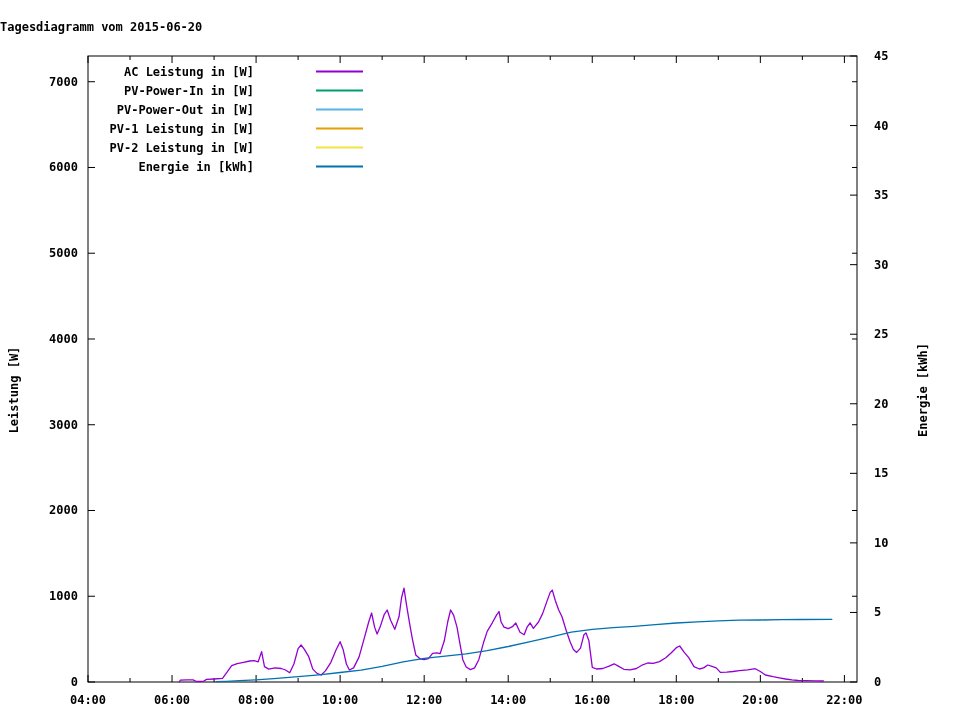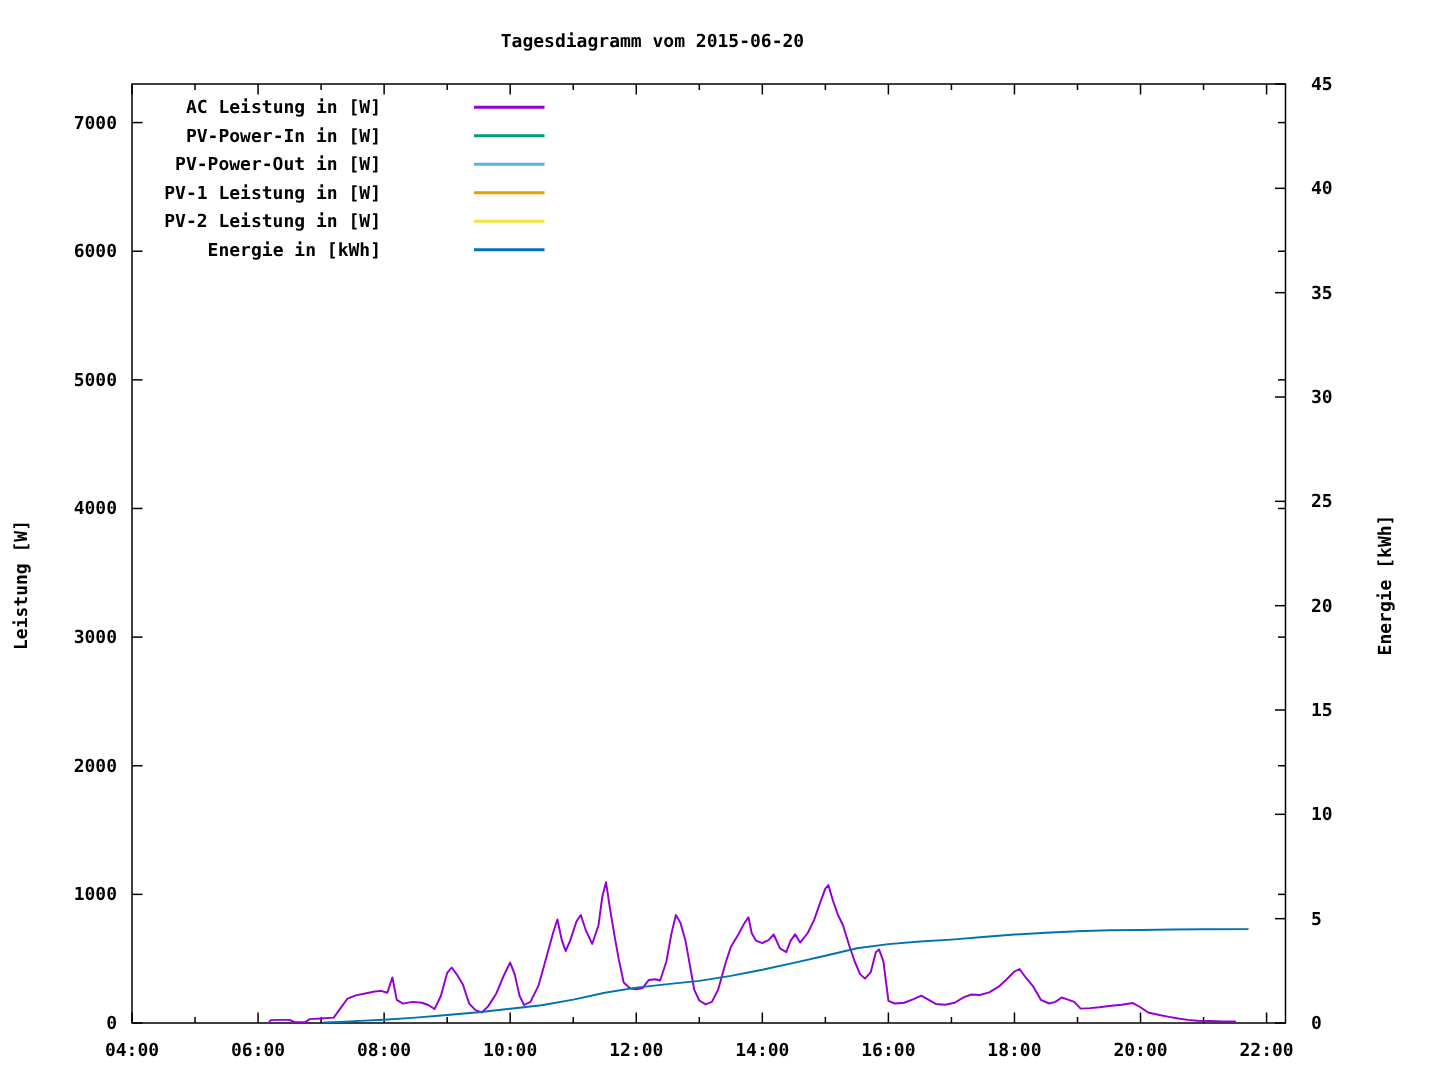--- a/index.html
+++ b/index.html
@@ -1,18 +1,18 @@
 <!DOCTYPE html>
 <html><head>
 <meta charset="utf-8">
 <style>
   html,body{margin:0;padding:0;background:#ffffff;}
   .canvas{position:relative;width:960px;height:720px;background:#ffffff;overflow:hidden;
           font-family:"DejaVu Sans Mono",monospace;color:#000;}
-  .chart-title{position:absolute;left:0;top:20px;width:870px;text-align:center;
+  .chart-title{position:absolute;left:0;top:20px;width:870px;text-align:left;
                font-size:12px;font-weight:700;letter-spacing:0;}
   .ylabel{position:absolute;font-size:12px;font-weight:700;white-space:nowrap;}
   .ylabel.left{left:14px;top:390px;transform:translate(-50%,-50%) rotate(-90deg);}
   .ylabel.right{left:923px;top:390px;transform:translate(-50%,-50%) rotate(-90deg);}
   svg{position:absolute;left:0;top:0;}
   svg text{font-family:"DejaVu Sans Mono",monospace;font-size:12px;font-weight:700;fill:#000;}
 </style>
 </head>
 <body>
 

